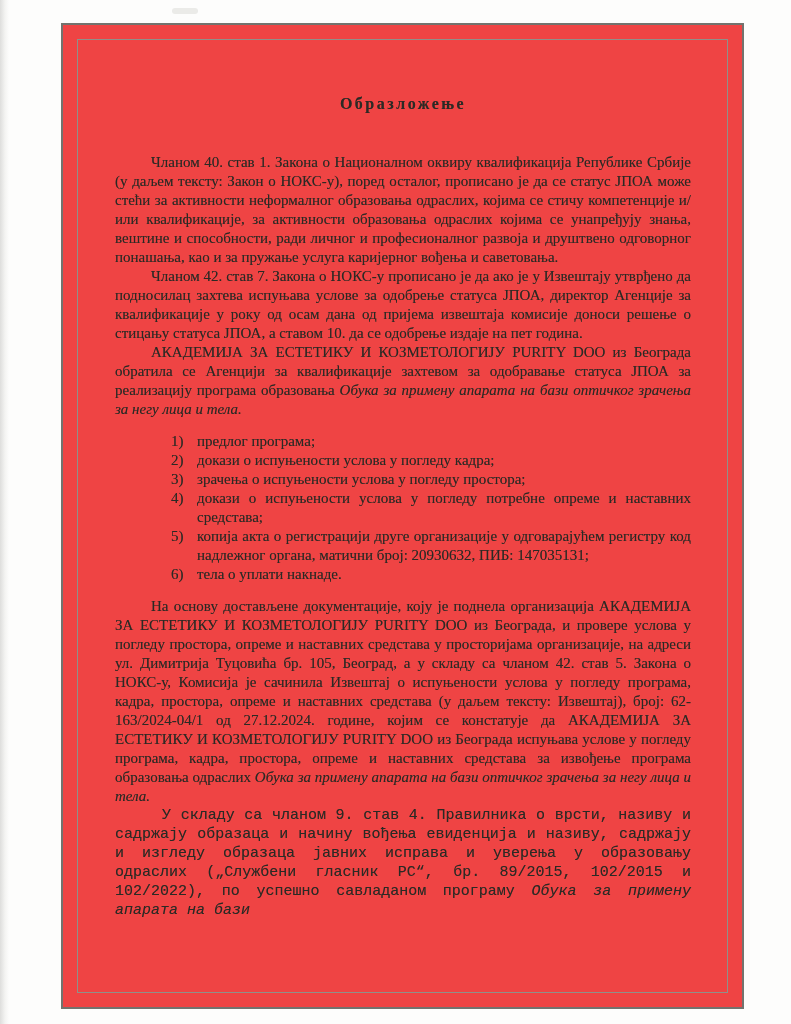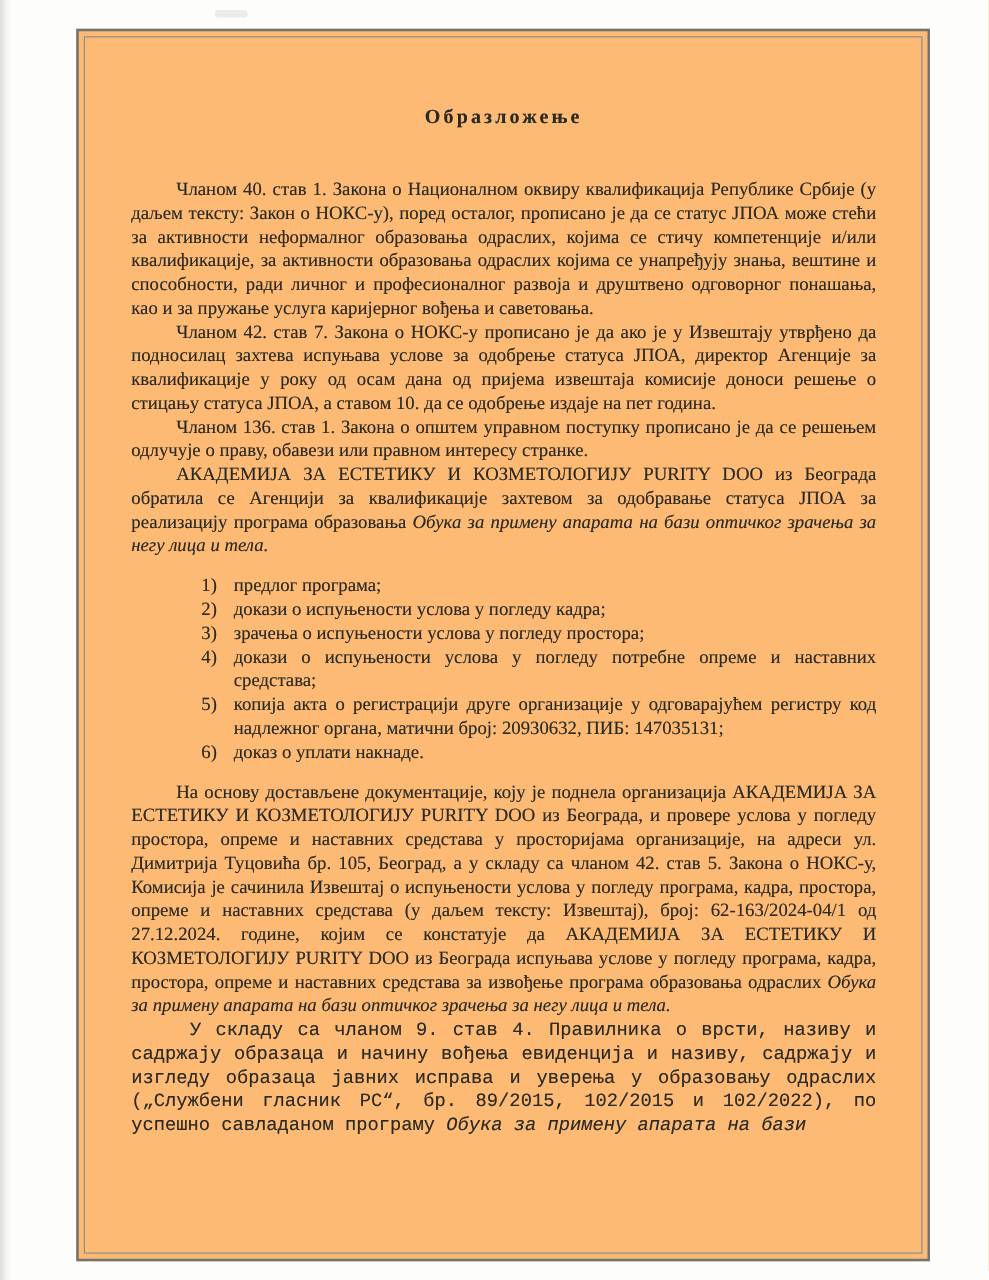--- a/index.html
+++ b/index.html
@@ -28,22 +28,22 @@
     background: #e3e3e0;
     border-radius: 3px;
     opacity: .7;
   }
   .frame {
     position: absolute;
     left: 61px; top: 23px;
     width: 683px; height: 986px;
     box-sizing: border-box;
     border: 2px solid #73736e;
-    padding: 4px;
-    background: #fdba74;
+    padding: 14px;
+    background: #ef4444;
   }
   .frame-inner {
     width: 100%; height: 100%;
     box-sizing: border-box;
     border: 1px solid #90908a;
   }
   .content {
     box-sizing: border-box;
     padding: 54px 36px 0 37px;
     color: #2a2a25;
@@ -86,21 +86,20 @@
   <div class="frame-inner">
     <div class="content">
 
       <h1 class="doc-title">Образложење</h1>
 
 
       <p class="para">Чланом 40. став 1. Закона о Националном оквиру квалификација Републике Србије (у даљем тексту: Закон о НОКС-у), поред осталог, прописано је да се статус ЈПОА може стећи за активности неформалног образовања одраслих, којима се стичу компетенције и/или квалификације, за активности образовања одраслих којима се унапређују знања, вештине и способности, ради личног и професионалног развоја и друштвено одговорног понашања, као и за пружање услуга каријерног вођења и саветовања.</p>
 
       <p class="para">Чланом 42. став 7. Закона о НОКС-у прописано је да ако је у Извештају утврђено да подносилац захтева испуњава услове за одобрење статуса ЈПОА, директор Агенције за квалификације у року од осам дана од пријема извештаја комисије доноси решење о стицању статуса ЈПОА, а ставом 10. да се одобрење издаје на пет година.</p>
 
-      <p class="para">Чланом 136. став 1. Закона о општем управном поступку прописано је да се решењем одлучује о праву, обавези или правном интересу странке.</p>
 
       <p class="para"><span>АКАДЕМИЈА ЗА ЕСТЕТИКУ И КОЗМЕТОЛОГИЈУ PURITY DOO из Београда обратила се Агенцији за квалификације захтевом за одобравање статуса ЈПОА за реализацију програма образовања </span><span class="italic">Обука за примену апарата на бази оптичког зрачења за негу лица и тела.</span></p>
 
 
       <ol class="list">
         <li>
             <span class="li-num">1)</span>
             <span class="li-text">предлог програма;</span>
           </li>
         <li>
@@ -114,21 +113,21 @@
         <li>
             <span class="li-num">4)</span>
             <span class="li-text">докази о испуњености услова у погледу потребне опреме и наставних средстава;</span>
           </li>
         <li>
             <span class="li-num">5)</span>
             <span class="li-text">копија акта о регистрацији друге организације у одговарајућем регистру код надлежног органа, матични број: 20930632, ПИБ: 147035131;</span>
           </li>
         <li>
             <span class="li-num">6)</span>
-            <span class="li-text">доказ о уплати накнаде.</span>
+            <span class="li-text">тела о уплати накнаде.</span>
           </li>
       </ol>
 
       <p class="para mt"><span>На основу достављене документације, коју је поднела организација АКАДЕМИЈА ЗА ЕСТЕТИКУ И КОЗМЕТОЛОГИЈУ PURITY DOO из Београда, и провере услова у погледу простора, опреме и наставних средстава у просторијама организације, на адреси ул. Димитрија Туцовића бр. 105, Београд, а у складу са чланом 42. став 5. Закона о НОКС-у, Комисија је сачинила Извештај о испуњености услова у погледу програма, кадра, простора, опреме и наставних средстава (у даљем тексту: Извештај), број: 62-163/2024-04/1 од 27.12.2024. године, којим се констатује да АКАДЕМИЈА ЗА ЕСТЕТИКУ И КОЗМЕТОЛОГИЈУ PURITY DOO из Београда испуњава услове у погледу програма, кадра, простора, опреме и наставних средстава за извођење програма образовања одраслих </span><span class="italic">Обука за примену апарата на бази оптичког зрачења за негу лица и тела.</span></p>
 
       <p class="para big-indent"><span>У складу са чланом 9. став 4. Правилника о врсти, називу и садржају образаца и начину вођења евиденција и називу, садржају и изгледу образаца јавних исправа и уверења у образовању одраслих („Службени гласник РС“, бр. 89/2015, 102/2015 и 102/2022), по успешно савладаном програму </span><span class="italic">Обука за примену апарата на бази</span></p>
 
     </div>
   </div>
 </div>

